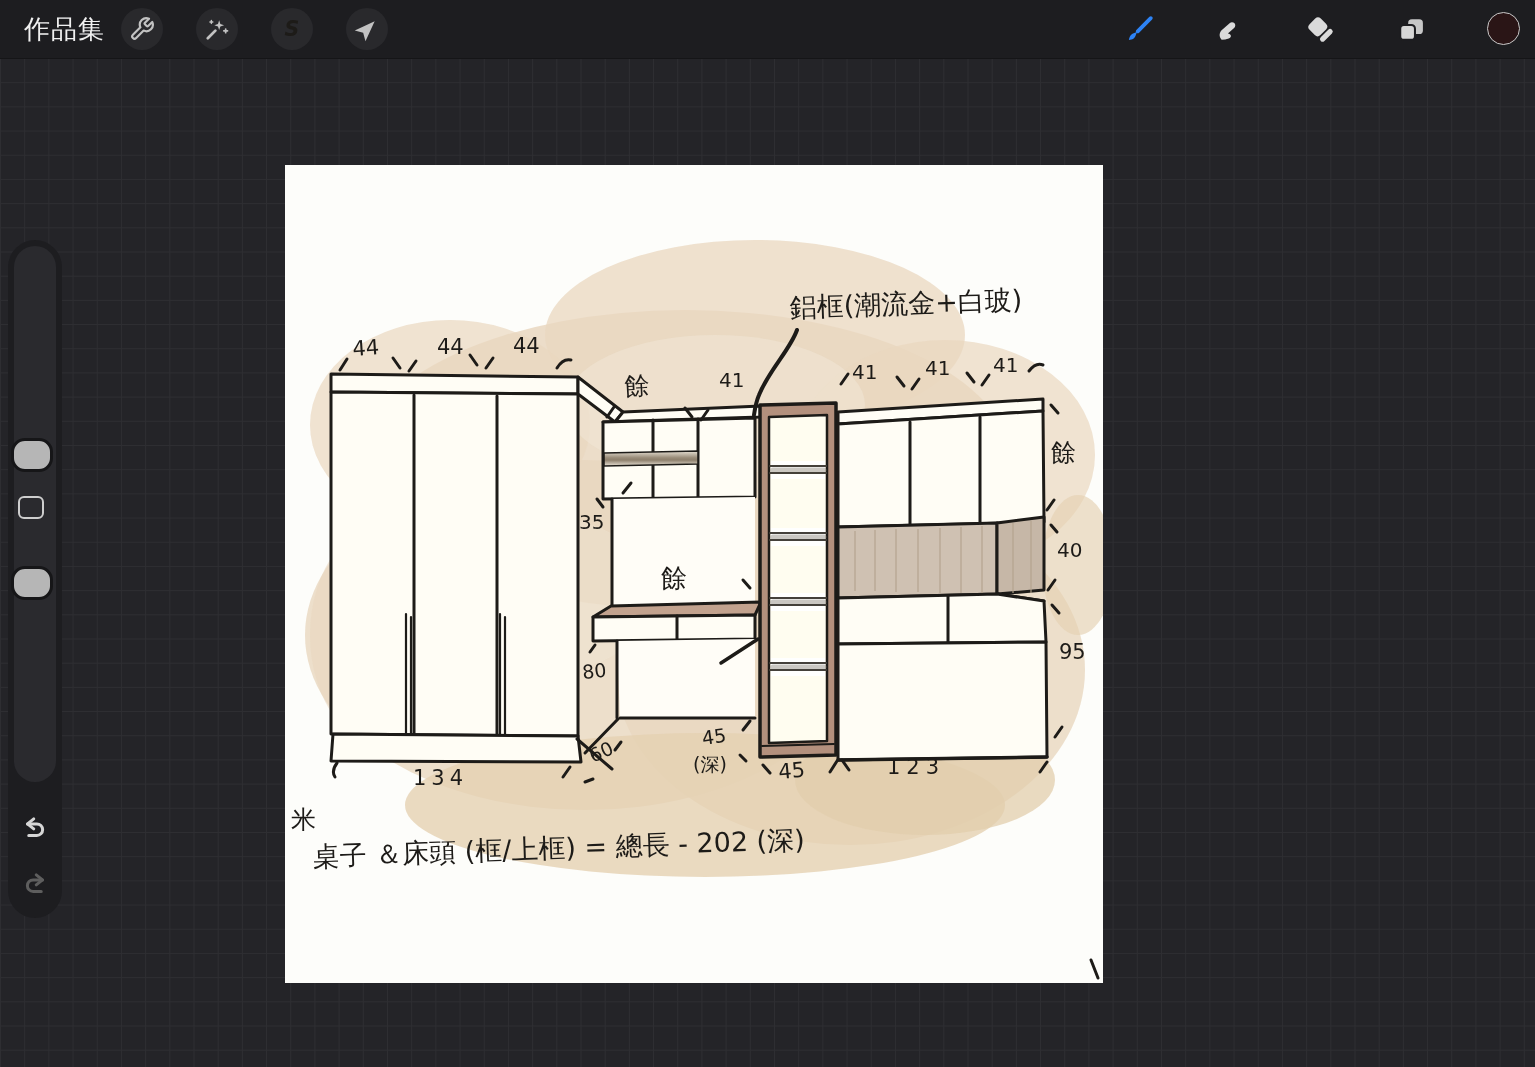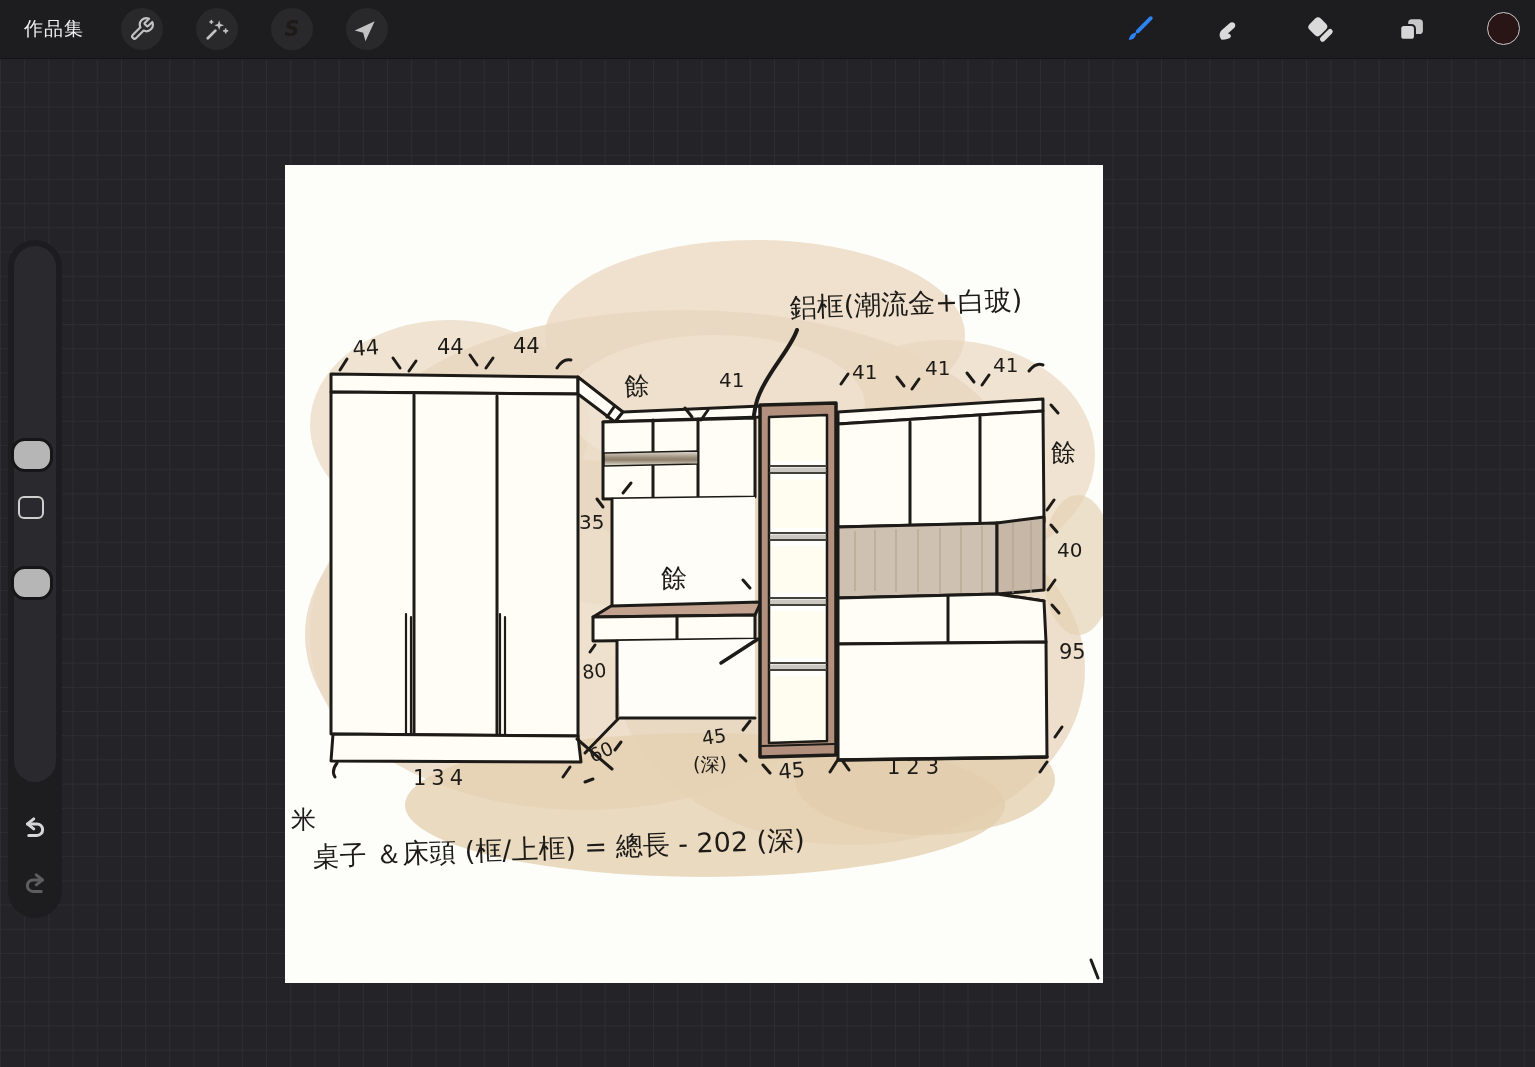--- a/index.html
+++ b/index.html
@@ -12,21 +12,21 @@
     background-size:24.2px 24.2px;
     background-position:0 58px;
     font-family:"Liberation Sans", sans-serif;
   }
   .topbar{
     position:absolute;left:0;top:0;width:1535px;height:58px;
     background:#1d1d20;border-bottom:1px solid #151517;
   }
   .gallery-label{
     position:absolute;left:24px;top:0;height:58px;line-height:58px;
-    color:#f0f0f0;font-size:19px;letter-spacing:1px;cursor:default;
+    color:#f0f0f0;font-size:26px;letter-spacing:1px;cursor:default;
   }
   .tool-circle{
     position:absolute;top:8px;width:42px;height:42px;border-radius:50%;
     background:#29292c;display:flex;align-items:center;justify-content:center;
   }
   .tool-plain{
     position:absolute;top:8px;width:42px;height:42px;
     display:flex;align-items:center;justify-content:center;
   }
   .color-swatch{

